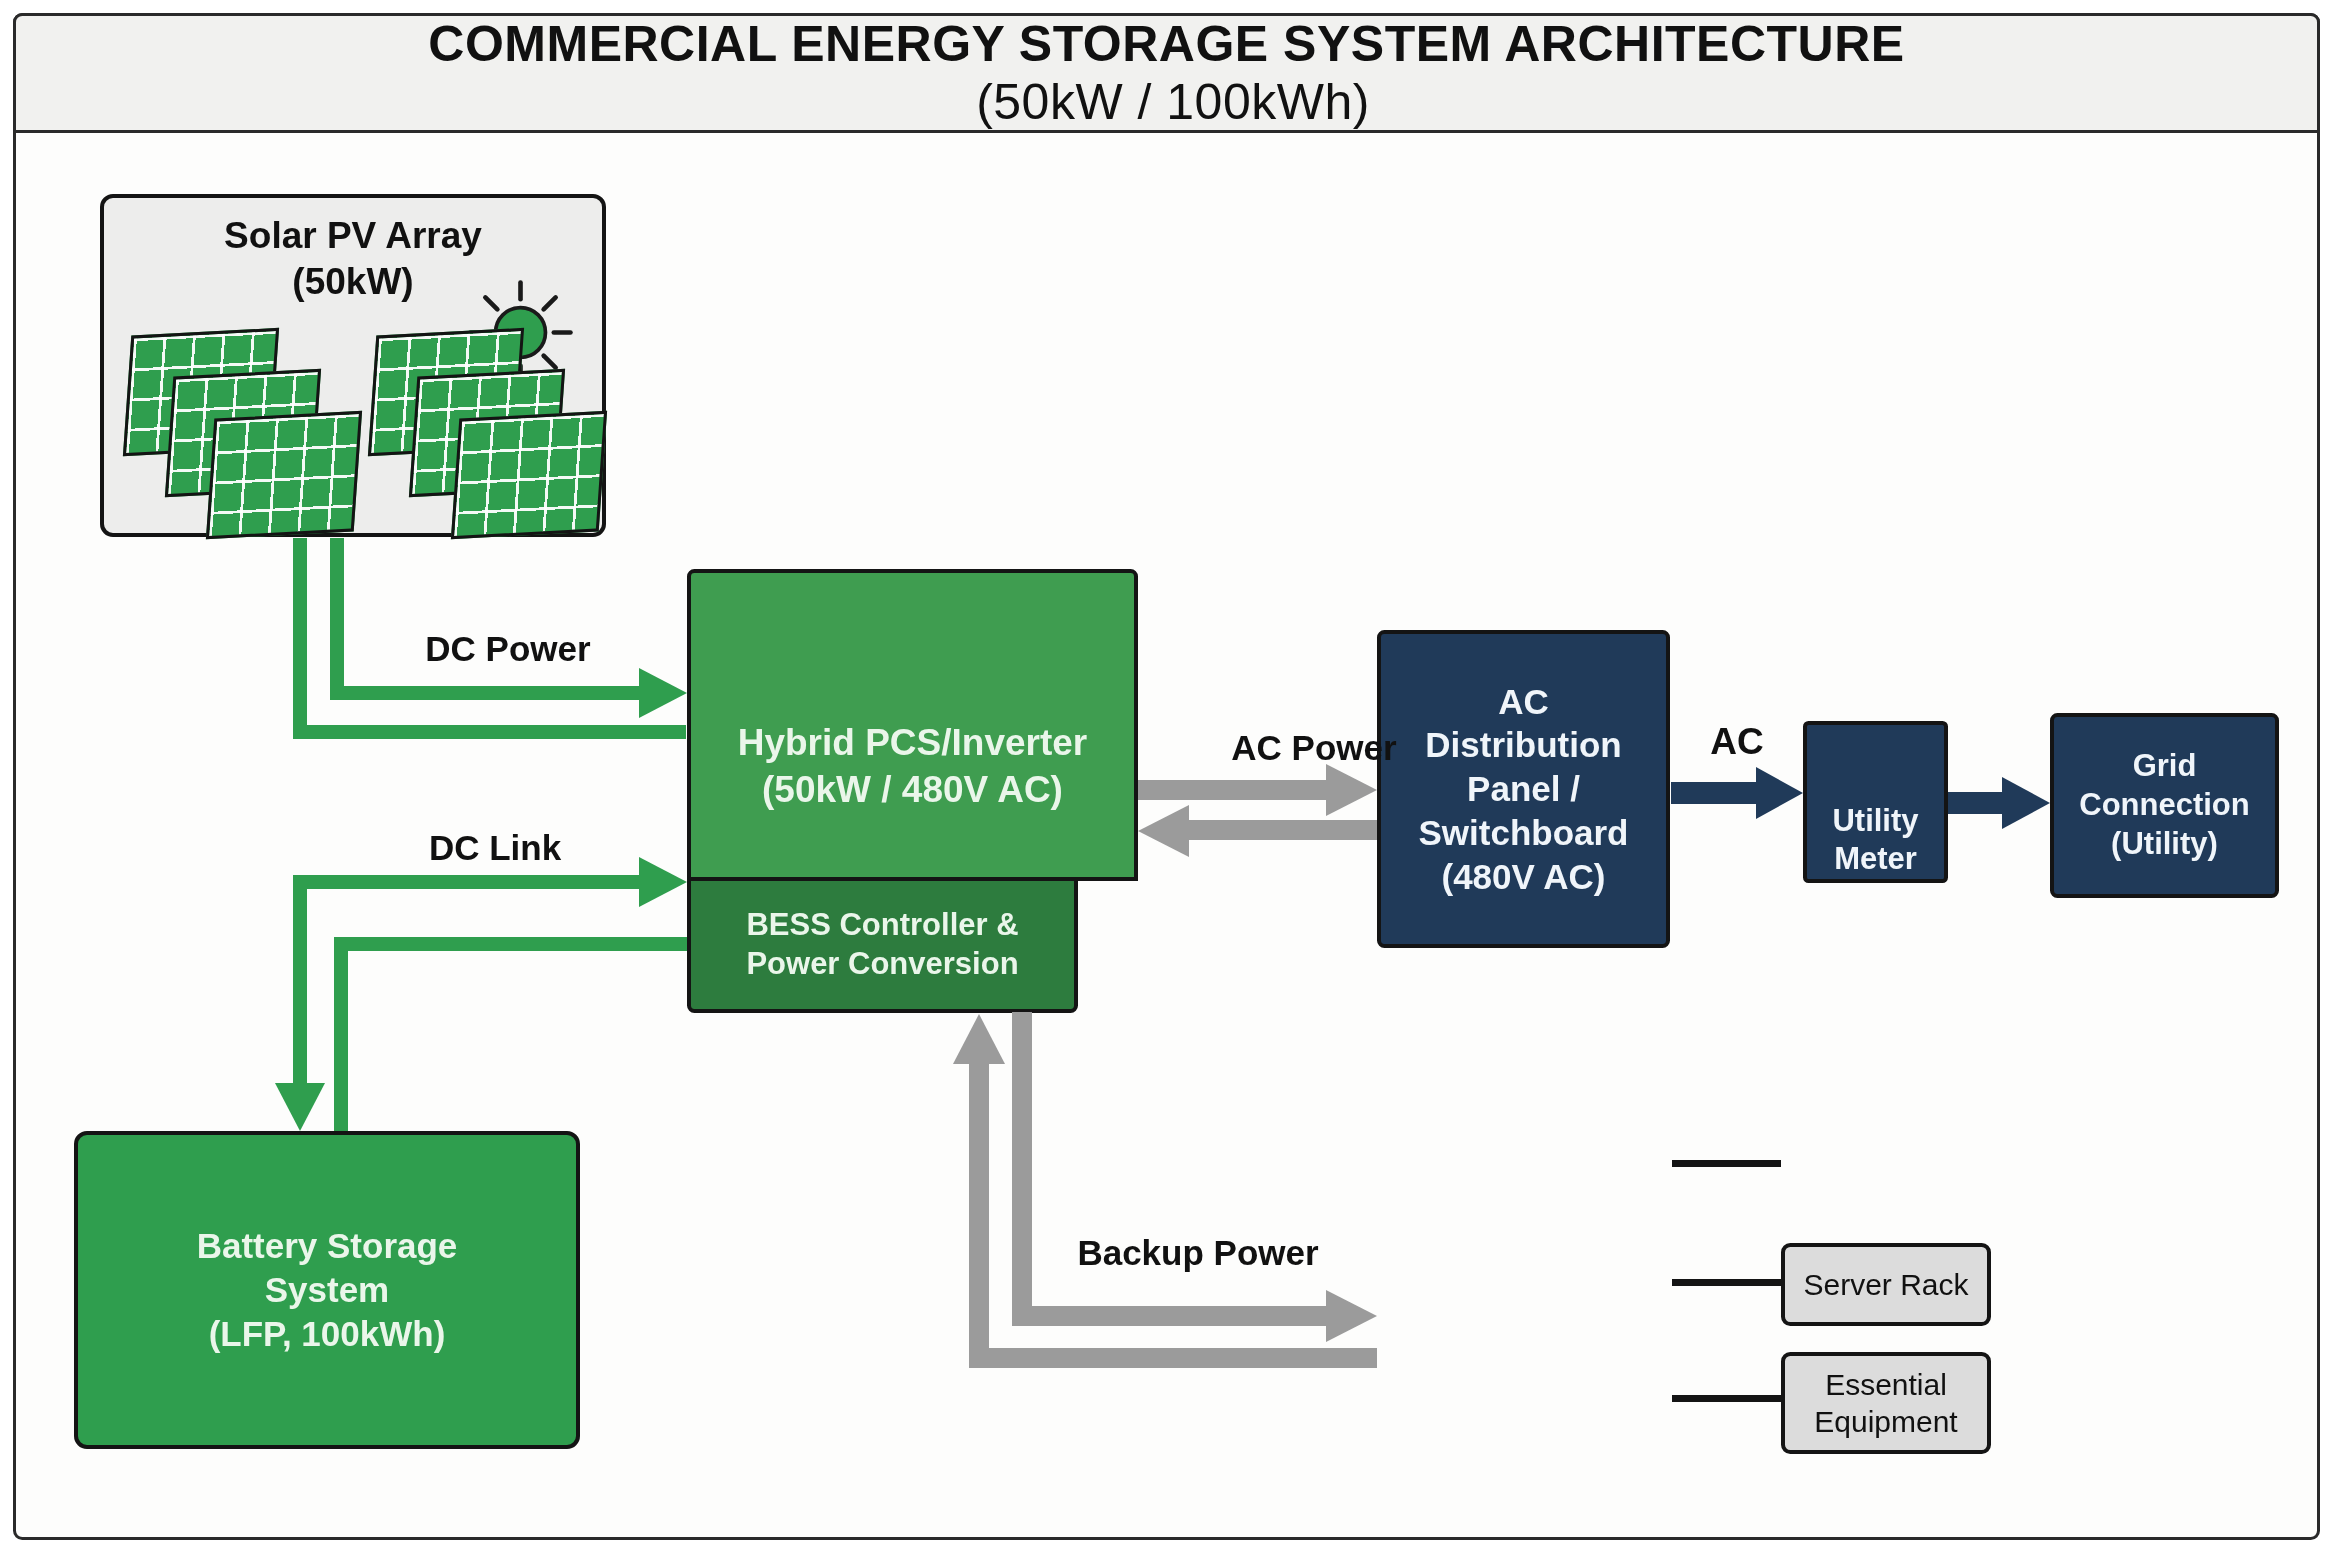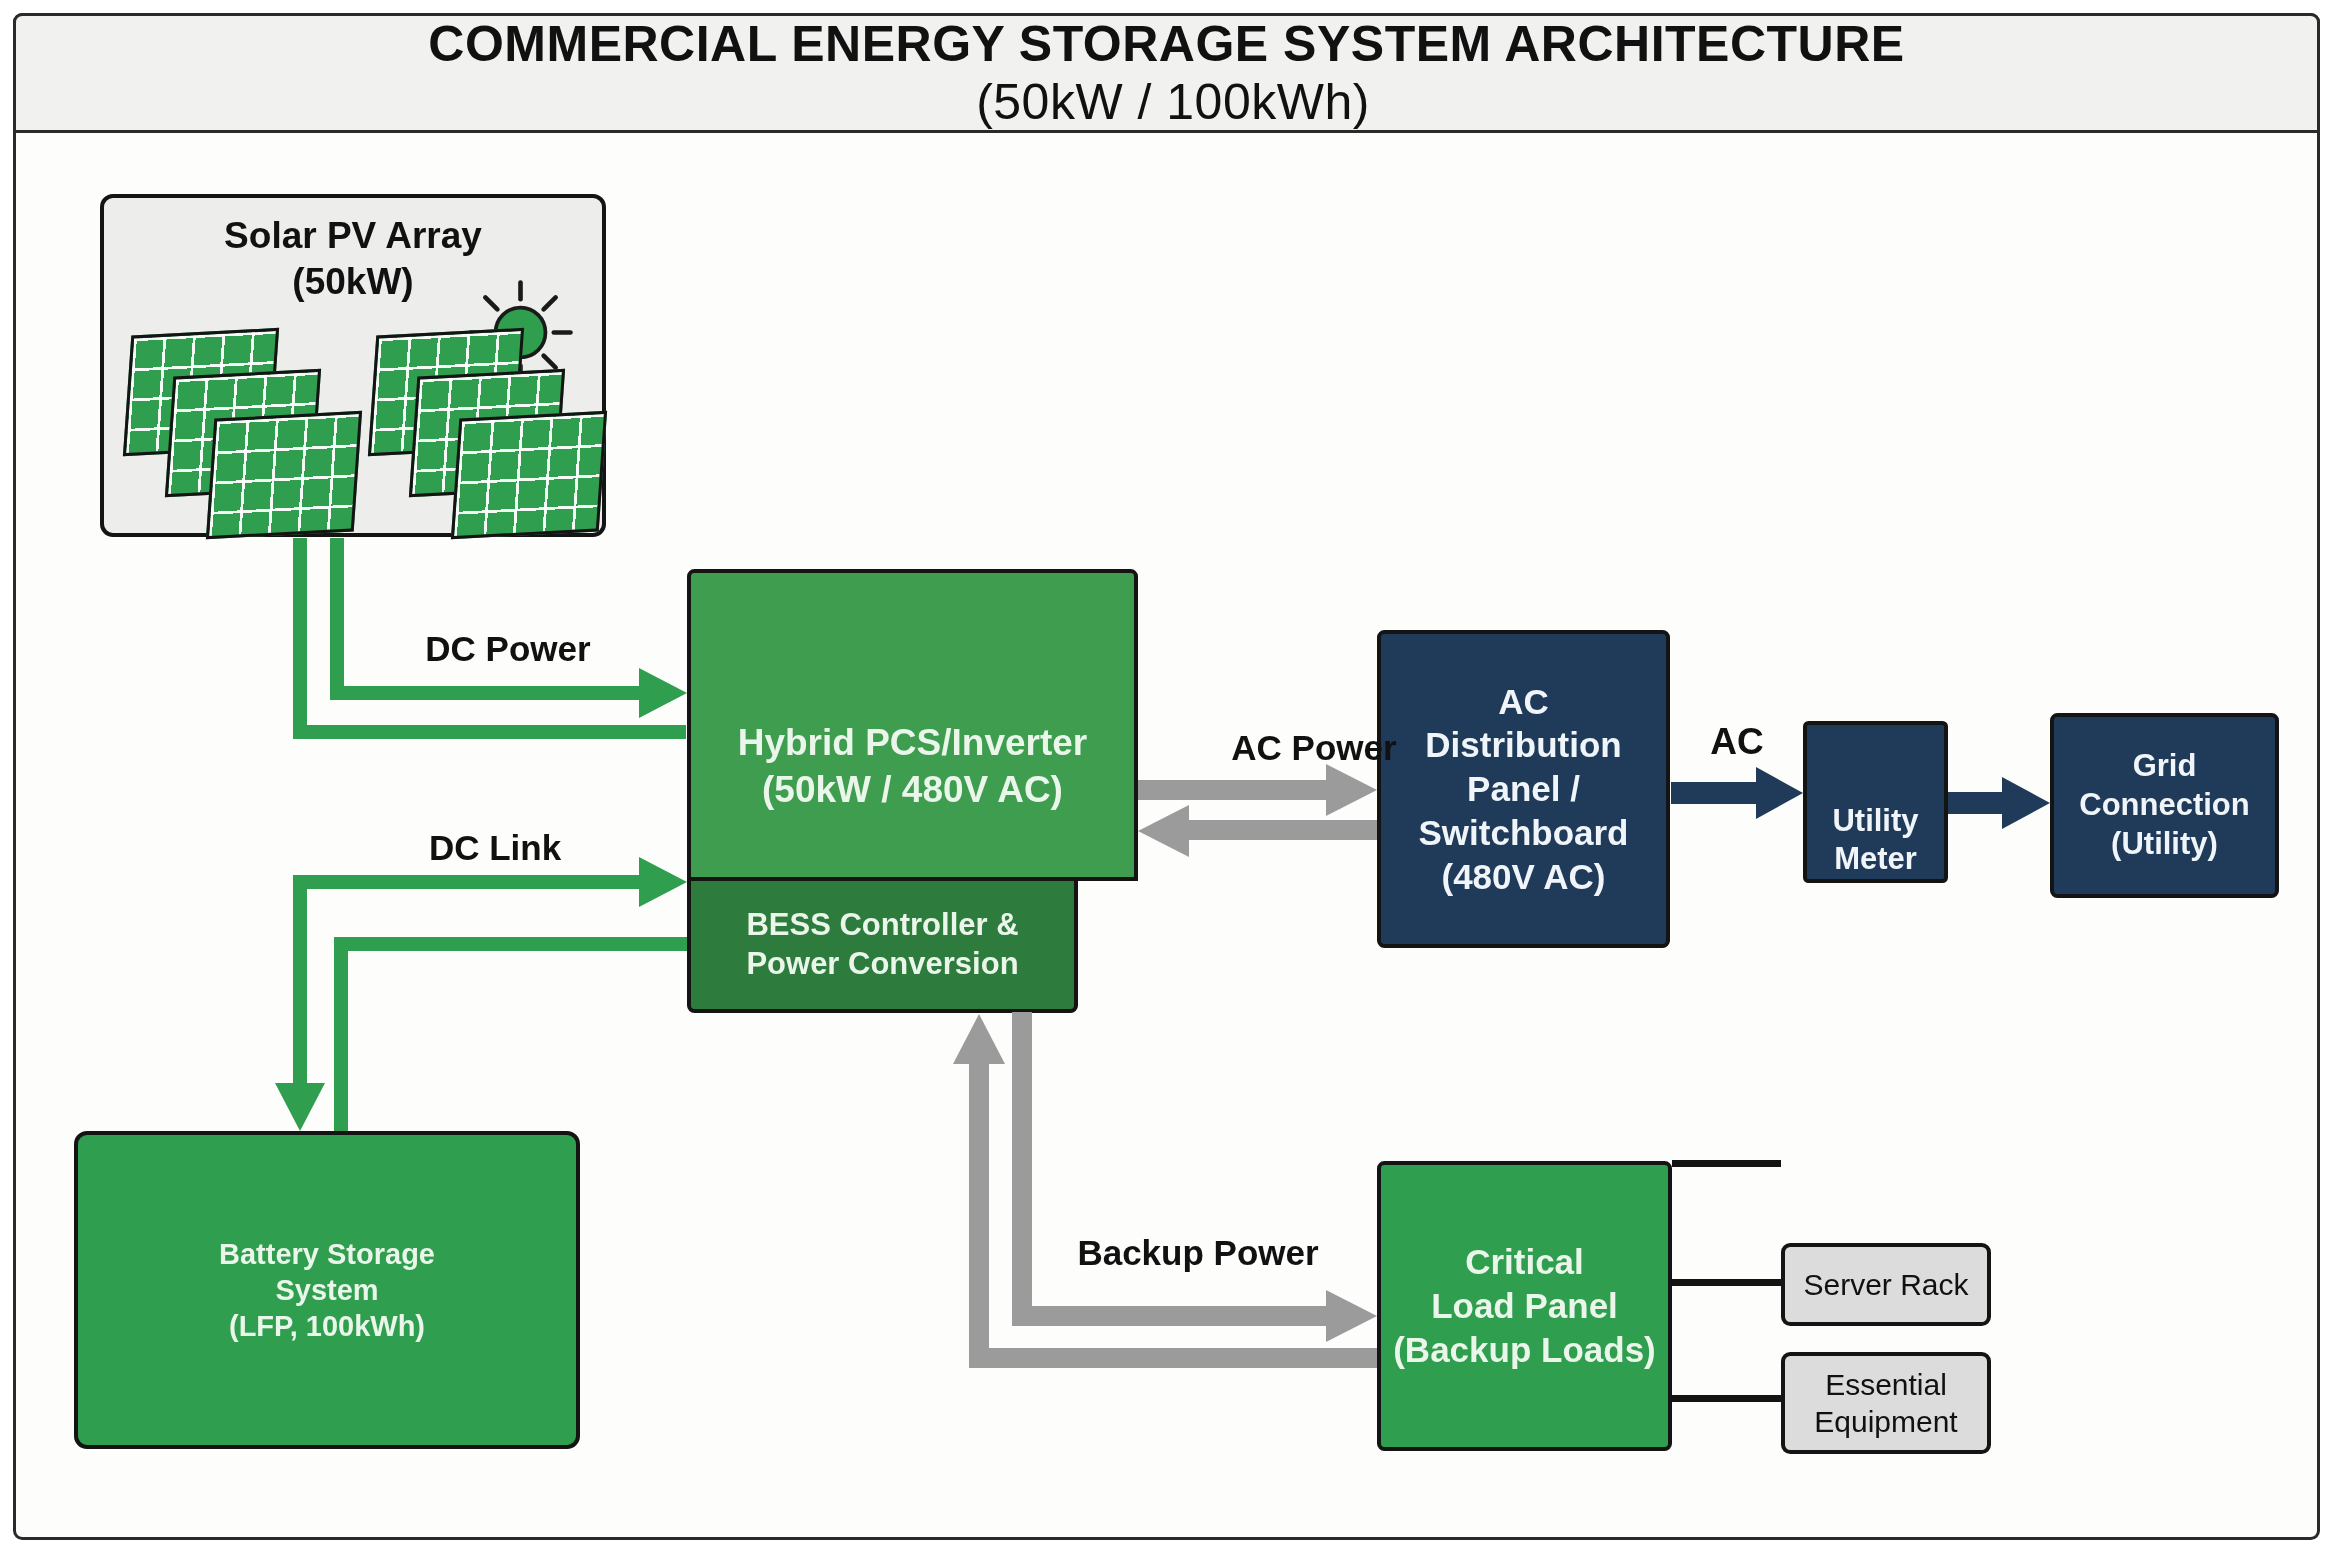--- a/index.html
+++ b/index.html
@@ -117,31 +117,26 @@
     <span>Utility
 Meter</span>
   </div>
 
   <div class="node navy-node" style="left:2050px; top:713px; width:229px; height:185px; font-size:31px;">
     <span>Grid
 Connection
 (Utility)</span>
   </div>
 
-  <div class="node green-node" style="left:74px; top:1131px; width:506px; height:318px; border-radius:13px; font-size:29px;">
+  <div class="node green-node" style="left:74px; top:1131px; width:506px; height:318px; border-radius:13px; font-size:35px;">
     <span>Battery Storage
 System
 (LFP, 100kWh)</span>
   </div>
 
-  <div class="node green-node" style="left:1377px; top:1161px; width:295px; height:290px; font-size:35px; border-radius:7.4px;">
-    <span>Critical
-Load Panel
-(Backup Loads)</span>
-  </div>
 
   <div class="connector" style="left:1672px; top:1160px; width:109px;"></div>
   <div class="connector" style="left:1672px; top:1279px; width:109px;"></div>
   <div class="connector" style="left:1672px; top:1395px; width:109px;"></div>
 
   <div class="node load-node" style="left:1781px; top:1243px; width:210px; height:83px;">
     <span>Server Rack</span>
   </div>
   <div class="node load-node" style="left:1781px; top:1352px; width:210px; height:102px;">
     <span>Essential

